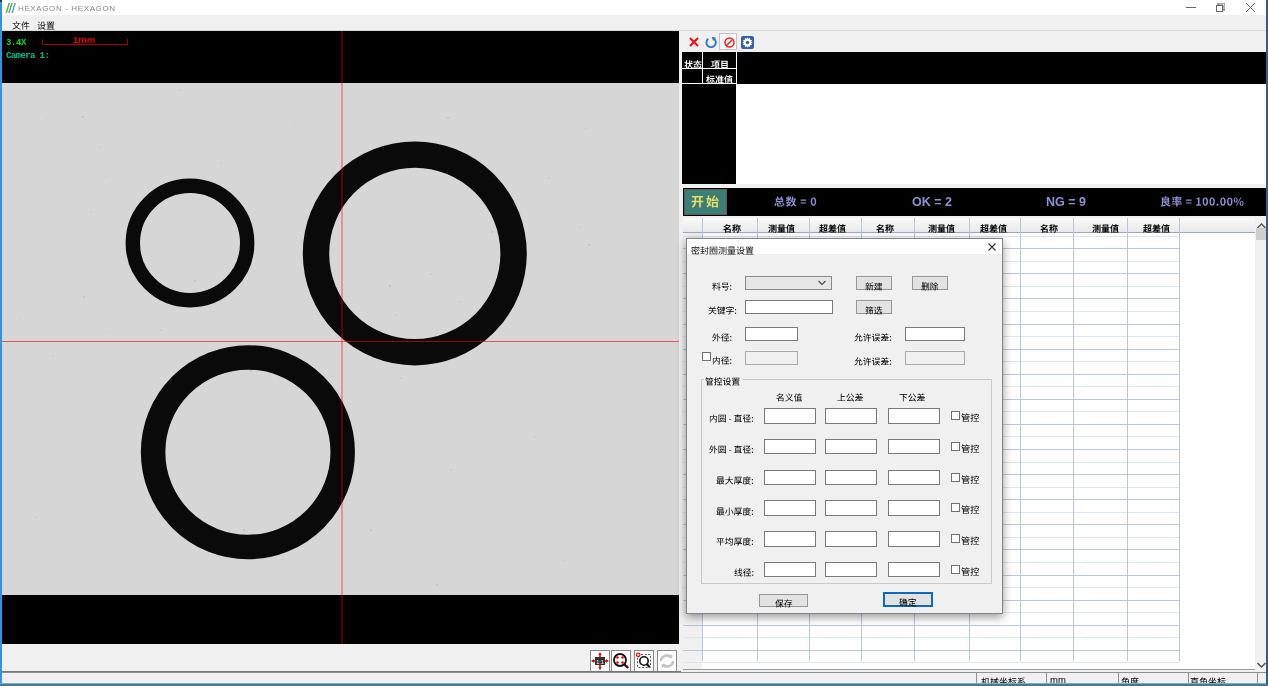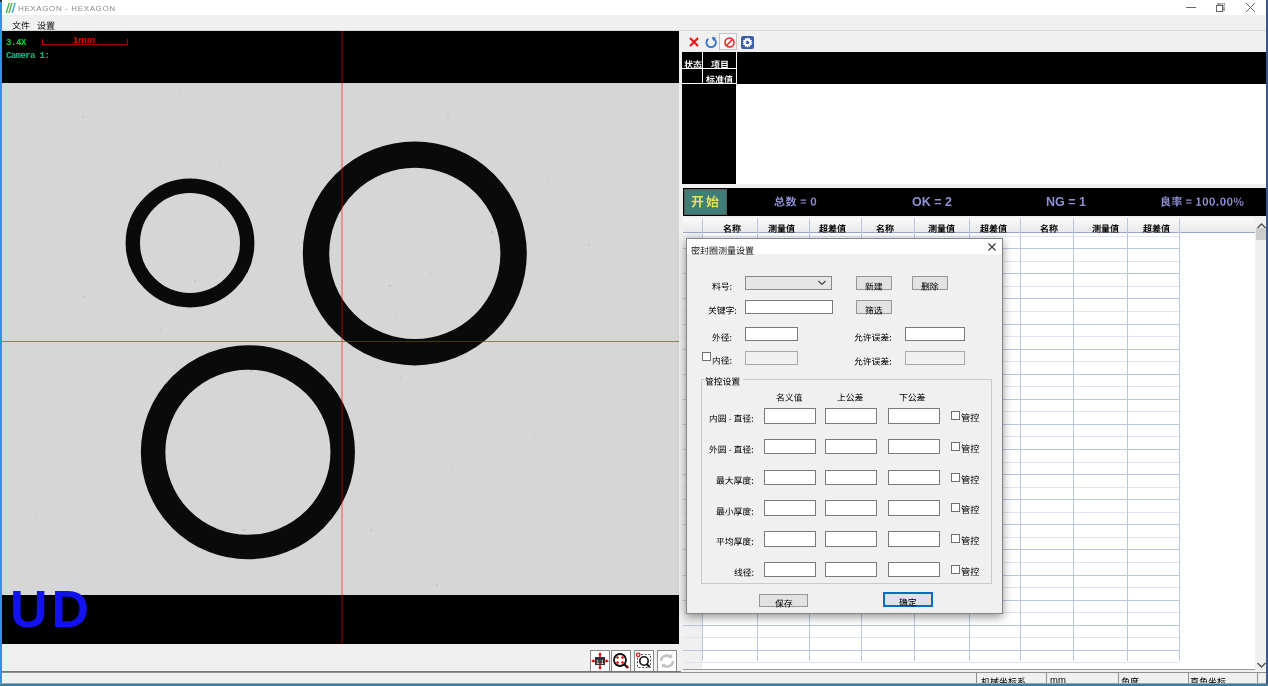--- a/index.html
+++ b/index.html
@@ -76,21 +76,20 @@
       <circle cx="245.9" cy="421.2" r="94.8" fill="none" stroke="#0a0a0a" stroke-width="24.5"></circle>
       <line x1="340" y1="0" x2="340" y2="613" stroke="rgba(255,0,0,0.62)" stroke-width="1"></line>
       <line x1="0" y1="310.5" x2="677" y2="310.5" stroke="rgba(255,0,0,0.62)" stroke-width="1"></line>
     </svg>
     <div class="abs" style="left:6px;top:38px;font-size:9px;letter-spacing:-0.4px;font-weight:bold;color:#00dd30;font-family:'Liberation Mono',monospace">3.4X</div>
     <div class="abs" style="left:6px;top:50.5px;font-size:9px;letter-spacing:-0.6px;font-weight:bold;color:#00c08a;font-family:'Liberation Mono',monospace">Camera 1:</div>
     <svg class="abs" style="left:42px;top:39px" width="86" height="7" viewBox="0 0 86 7">
       <path d="M0.5 0 V6 M85.5 0 V6 M0.5 5.5 H85.5" fill="none" stroke="#a80000" stroke-width="1"></path>
     </svg>
     <div class="abs" style="left:73px;top:34px;font-size:9.5px;font-weight:bold;color:#ee0000">1mm</div>
-    <div class="abs" style="left:10px;top:578.5px;font-size:52px;font-weight:bold;color:#1212f0;letter-spacing:4px">UD</div>
     <div class="abs" style="left:589.5px;top:650px;width:20.5px;height:22px;background:#fff;border:1px solid #8a8a8a"></div>
     <div class="abs" style="left:610.5px;top:650px;width:20.5px;height:22px;background:#fff;border:1px solid #8a8a8a"></div>
     <div class="abs" style="left:633.5px;top:650px;width:20.5px;height:22px;background:#fff;border:1px solid #8a8a8a"></div>
     <div class="abs" style="left:656.5px;top:650px;width:20.5px;height:22px;background:#fff;border:1px solid #8a8a8a"></div>
     <svg class="abs" style="left:591px;top:652px" width="18" height="18" viewBox="0 0 18 18">
       <rect x="4" y="5" width="10" height="8" fill="#333"></rect>
       <text x="9" y="11.5" font-size="5.5" fill="#fff" text-anchor="middle" font-family="Liberation Sans">1:1</text>
       <path d="M9 0 L7.3 3 L10.7 3 Z M9 18 L7.3 15 L10.7 15 Z M0 9 L3 7.3 L3 10.7 Z M18 9 L15 7.3 L15 10.7 Z" fill="#e00000"></path>
       <path d="M9 2 V5 M9 13 V16 M2 9 H4 M14 9 H16" stroke="#e00000" stroke-width="1.6"></path>
     </svg>
@@ -152,21 +151,21 @@
       </svg></div>
     <div class="abs" style="left:683px;top:188px;width:585px;height:28px;background:#000"></div>
     <div class="abs" style="left:684px;top:189px;width:43px;height:26px;background:#3e7e76;border:1px solid #5a5a5a"></div>
     <div style="position:absolute;left:690.5px;top:194.5px;"><svg width="31" height="16" viewBox="0 0 31 16">
         <path d="M8.1 2.6V5.8H5.1V5.4V2.6ZM0.6 5.8V7.3H3.4C3.2 8.8 2.5 10.3 0.6 11.5C0.9 11.8 1.5 12.3 1.8 12.7C4.1 11.2 4.8 9.3 5.1 7.3H8.1V12.6H9.8V7.3H12.4V5.8H9.8V2.6H12.1V1.1H1V2.6H3.5V5.4V5.8Z M20.8 7.1V12.6H22.2V12.1H25.4V12.6H26.9V7.1ZM22.2 10.7V8.5H25.4V10.7ZM20.6 6.4C21.1 6.2 21.8 6.1 26.1 5.8C26.3 6.1 26.4 6.4 26.5 6.6L27.8 5.9C27.4 4.9 26.5 3.4 25.6 2.2L24.4 2.8C24.8 3.3 25.1 3.9 25.4 4.4L22.3 4.6C23.1 3.5 23.8 2.2 24.3 0.8L22.7 0.4C22.2 2 21.3 3.7 20.9 4.1C20.6 4.6 20.4 4.9 20.1 5C20.3 5.4 20.5 6.1 20.6 6.4ZM17.7 4.4H18.6C18.5 5.6 18.3 6.7 18 7.7L17.2 7C17.4 6.2 17.6 5.3 17.7 4.4ZM15.6 7.5C16.2 8 16.8 8.5 17.4 9.1C16.9 10.1 16.2 10.9 15.4 11.3C15.7 11.6 16.1 12.2 16.3 12.6C17.2 12 17.9 11.2 18.5 10.2C18.9 10.6 19.2 11 19.4 11.3L20.3 10.1C20 9.7 19.6 9.2 19.2 8.7C19.7 7.3 20 5.4 20.1 3.1L19.2 3L19 3H18C18.1 2.1 18.3 1.3 18.4 0.6L16.9 0.5C16.8 1.2 16.7 2.1 16.6 3H15.5V4.4H16.3C16.1 5.6 15.9 6.7 15.6 7.5Z" fill="#e8df66"></path>
       </svg></div>
     <div style="position:absolute;left:774.0px;top:195.5px;"><svg width="44" height="14" viewBox="0 0 44 14">
         <path d="M8.2 7.3C8.8 8.1 9.4 9.2 9.6 9.9L10.7 9.2C10.5 8.5 9.9 7.5 9.2 6.8ZM2.9 6.9V9C2.9 10.2 3.3 10.6 5 10.6C5.3 10.6 6.8 10.6 7.1 10.6C8.4 10.6 8.8 10.2 8.9 8.8C8.5 8.8 8 8.6 7.7 8.4C7.6 9.2 7.5 9.4 7 9.4C6.6 9.4 5.4 9.4 5.1 9.4C4.4 9.4 4.3 9.3 4.3 9V6.9ZM1.2 7.1C1.1 8 0.8 9 0.3 9.5L1.6 10.1C2 9.4 2.4 8.3 2.5 7.3ZM3.3 3.7H7.7V5.1H3.3ZM1.8 2.5V6.3H5.4L4.6 6.9C5.3 7.4 6 8.1 6.4 8.6L7.4 7.8C7 7.3 6.4 6.7 5.7 6.3H9.2V2.5H7.7L8.6 0.9L7.3 0.3C7 1 6.6 1.8 6.3 2.5H4.2L4.8 2.2C4.7 1.6 4.2 0.9 3.7 0.3L2.6 0.9C2.9 1.4 3.3 2 3.5 2.5Z M16.2 0.5C16 0.9 15.7 1.5 15.5 1.9L16.3 2.2C16.6 1.9 17 1.4 17.3 0.9ZM15.7 7.1C15.5 7.4 15.2 7.8 14.9 8.1L14 7.6L14.3 7.1ZM12.4 8.1C12.9 8.3 13.5 8.5 14 8.8C13.4 9.2 12.6 9.5 11.8 9.6C12.1 9.9 12.3 10.3 12.4 10.6C13.4 10.4 14.3 10 15.1 9.4C15.4 9.6 15.7 9.8 15.9 10L16.7 9.1C16.5 9 16.2 8.8 15.9 8.6C16.5 8 16.9 7.2 17.2 6.2L16.4 6L16.2 6H14.9L15 5.6L13.9 5.4C13.8 5.6 13.7 5.8 13.6 6H12.2V7.1H13.1C12.8 7.4 12.6 7.8 12.4 8.1ZM12.3 0.9C12.6 1.3 12.8 1.9 12.9 2.3H12V3.3H13.7C13.1 3.9 12.4 4.3 11.8 4.6C12 4.9 12.3 5.3 12.5 5.6C13 5.3 13.6 4.8 14.1 4.3V5.3H15.3V4.1C15.8 4.4 16.2 4.8 16.4 5L17.1 4.1C16.9 4 16.3 3.6 15.8 3.3H17.4V2.3H15.3V0.3H14.1V2.3H13L13.9 1.9C13.8 1.5 13.5 0.9 13.2 0.5ZM18.3 0.4C18 2.3 17.5 4.2 16.7 5.4C16.9 5.6 17.4 6 17.6 6.2C17.8 5.9 18 5.6 18.2 5.2C18.4 6 18.7 6.8 19 7.5C18.4 8.4 17.6 9.1 16.5 9.6C16.7 9.9 17.1 10.4 17.2 10.7C18.2 10.2 19 9.5 19.6 8.7C20.1 9.5 20.7 10.1 21.5 10.6C21.7 10.2 22.1 9.8 22.4 9.5C21.5 9.1 20.9 8.4 20.3 7.5C20.9 6.4 21.2 5.1 21.4 3.6H22.1V2.4H19.2C19.3 1.8 19.4 1.2 19.5 0.5ZM20.2 3.6C20.1 4.5 19.9 5.4 19.6 6.1C19.3 5.3 19.1 4.5 19 3.6Z M26.6 4.7H32.2V3.6H26.6ZM26.6 7.6H32.2V6.4H26.6Z M39.5 9.8C41.1 9.8 42.2 8.4 42.2 5.6C42.2 2.8 41.1 1.4 39.5 1.4C37.8 1.4 36.7 2.8 36.7 5.6C36.7 8.4 37.8 9.8 39.5 9.8ZM39.5 8.6C38.8 8.6 38.2 7.9 38.2 5.6C38.2 3.3 38.8 2.6 39.5 2.6C40.2 2.6 40.7 3.3 40.7 5.6C40.7 7.9 40.2 8.6 39.5 8.6Z" fill="#8f8fd4"></path>
       </svg></div>
     <div class="abs" style="left:912px;top:194.5px;font-size:12.5px;font-weight:bold;color:#8f8fd4">OK = 2</div>
-    <div class="abs" style="left:1046px;top:194.5px;font-size:12.5px;font-weight:bold;color:#8f8fd4">NG = 1</div>
+    <div class="abs" style="left:1046px;top:194.5px;font-size:12.5px;font-weight:bold;color:#8f8fd4">NG = 9</div>
     <div style="position:absolute;left:1160.0px;top:195.5px;"><svg width="85" height="14" viewBox="0 0 85 14">
         <path d="M7.8 4.4V5.2H3.1V4.4ZM7.8 3.3H3.1V2.5H7.8ZM1.8 10.8C2.1 10.6 2.6 10.5 5.7 9.7C5.7 9.5 5.6 8.9 5.6 8.5L3.1 9.1V6.4H4.4C5.5 8.5 7.2 9.9 9.8 10.5C9.9 10.1 10.3 9.6 10.6 9.3C9.7 9.1 8.9 8.9 8.2 8.5C8.8 8.1 9.4 7.7 10 7.3L8.9 6.4C8.4 6.9 7.7 7.4 7.1 7.8C6.6 7.4 6.2 6.9 5.9 6.4H9.2V1.4H6.4C6.3 1 6.1 0.6 6 0.2L4.6 0.5C4.7 0.8 4.8 1.1 4.9 1.4H1.8V8.5C1.8 9.1 1.3 9.5 1.1 9.8C1.3 10 1.7 10.5 1.8 10.8Z M20.3 2.6C20 3 19.4 3.6 18.9 4L19.9 4.6C20.3 4.3 20.9 3.8 21.4 3.2ZM12.1 3.4C12.7 3.7 13.4 4.2 13.7 4.6L14.7 3.8C14.3 3.5 13.5 3 13 2.7ZM11.8 7.4V8.6H16.1V10.6H17.6V8.6H21.9V7.4H17.6V6.7H16.1V7.4ZM15.8 0.6 16.2 1.2H12.1V2.4H15.9C15.6 2.8 15.4 3.1 15.3 3.2C15.1 3.4 15 3.5 14.8 3.6C14.9 3.8 15.1 4.4 15.1 4.6C15.3 4.5 15.6 4.5 16.4 4.4C16 4.8 15.7 5 15.5 5.2C15.1 5.5 14.9 5.7 14.6 5.7C14.7 6 14.9 6.6 14.9 6.8C15.2 6.7 15.6 6.6 18.3 6.3C18.4 6.5 18.4 6.7 18.5 6.9L19.5 6.5C19.4 6.2 19.3 5.9 19.1 5.6C19.7 6 20.5 6.5 20.8 6.9L21.8 6.1C21.3 5.7 20.3 5 19.6 4.7L18.9 5.3C18.7 5 18.5 4.7 18.3 4.5L17.4 4.9C17.5 5 17.6 5.2 17.8 5.4L16.6 5.5C17.5 4.8 18.4 3.9 19.1 3.1L18.1 2.5C17.9 2.8 17.7 3.1 17.4 3.4L16.4 3.4C16.7 3.1 16.9 2.8 17.2 2.4H21.7V1.2H17.8C17.6 0.9 17.4 0.6 17.2 0.3ZM11.8 5.8 12.4 6.8C13.1 6.5 13.9 6.1 14.6 5.7L14.8 5.6L14.5 4.7C13.5 5.1 12.5 5.5 11.8 5.8Z M26 4.7H31.6V3.6H26ZM26 7.6H31.6V6.4H26Z M36.1 9.7H41V8.4H39.5V1.5H38.3C37.8 1.9 37.2 2.1 36.4 2.2V3.2H37.9V8.4H36.1Z M45.3 9.8C47 9.8 48.1 8.4 48.1 5.6C48.1 2.8 47 1.4 45.3 1.4C43.7 1.4 42.6 2.8 42.6 5.6C42.6 8.4 43.7 9.8 45.3 9.8ZM45.3 8.6C44.6 8.6 44.1 7.9 44.1 5.6C44.1 3.3 44.6 2.6 45.3 2.6C46 2.6 46.5 3.3 46.5 5.6C46.5 7.9 46 8.6 45.3 8.6Z M52.2 9.8C53.8 9.8 54.9 8.4 54.9 5.6C54.9 2.8 53.8 1.4 52.2 1.4C50.5 1.4 49.4 2.8 49.4 5.6C49.4 8.4 50.5 9.8 52.2 9.8ZM52.2 8.6C51.5 8.6 50.9 7.9 50.9 5.6C50.9 3.3 51.5 2.6 52.2 2.6C52.9 2.6 53.4 3.3 53.4 5.6C53.4 7.9 52.9 8.6 52.2 8.6Z M57.5 9.8C58.1 9.8 58.5 9.4 58.5 8.8C58.5 8.2 58.1 7.7 57.5 7.7C57 7.7 56.5 8.2 56.5 8.8C56.5 9.4 57 9.8 57.5 9.8Z M62.9 9.8C64.6 9.8 65.7 8.4 65.7 5.6C65.7 2.8 64.6 1.4 62.9 1.4C61.3 1.4 60.2 2.8 60.2 5.6C60.2 8.4 61.3 9.8 62.9 9.8ZM62.9 8.6C62.2 8.6 61.7 7.9 61.7 5.6C61.7 3.3 62.2 2.6 62.9 2.6C63.6 2.6 64.1 3.3 64.1 5.6C64.1 7.9 63.6 8.6 62.9 8.6Z M69.8 9.8C71.4 9.8 72.5 8.4 72.5 5.6C72.5 2.8 71.4 1.4 69.8 1.4C68.1 1.4 67 2.8 67 5.6C67 8.4 68.1 9.8 69.8 9.8ZM69.8 8.6C69.1 8.6 68.5 7.9 68.5 5.6C68.5 3.3 69.1 2.6 69.8 2.6C70.5 2.6 71 3.3 71 5.6C71 7.9 70.5 8.6 69.8 8.6Z M75.7 6.5C76.9 6.5 77.7 5.6 77.7 3.9C77.7 2.3 76.9 1.4 75.7 1.4C74.5 1.4 73.7 2.3 73.7 3.9C73.7 5.6 74.5 6.5 75.7 6.5ZM75.7 5.6C75.2 5.6 74.8 5.1 74.8 3.9C74.8 2.8 75.2 2.3 75.7 2.3C76.2 2.3 76.5 2.8 76.5 3.9C76.5 5.1 76.2 5.6 75.7 5.6ZM76 9.8H76.9L81.3 1.4H80.4ZM81.6 9.8C82.8 9.8 83.6 8.9 83.6 7.2C83.6 5.6 82.8 4.7 81.6 4.7C80.5 4.7 79.6 5.6 79.6 7.2C79.6 8.9 80.5 9.8 81.6 9.8ZM81.6 8.9C81.1 8.9 80.8 8.4 80.8 7.2C80.8 6 81.1 5.6 81.6 5.6C82.1 5.6 82.5 6 82.5 7.2C82.5 8.4 82.1 8.9 81.6 8.9Z" fill="#8f8fd4"></path>
       </svg></div>
     <div class="abs" style="left:683px;top:218px;width:572px;height:15px;background:linear-gradient(#fafafa,#e9e9e9);border-bottom:1px solid #9aa7c8"></div>
     <div class="abs" style="left:683px;top:233px;width:572px;height:436px;background:#fff"></div>
     <div class="abs" style="left:683px;top:233px;width:19px;height:436px;background:#f0f0f0"></div>
     <div class="abs" style="left:683px;top:235.6px;width:496px;height:1px;background:#dde4f2"></div>
     <div class="abs" style="left:683px;top:248.2px;width:496px;height:1px;background:#b9c6e0"></div>
     <div class="abs" style="left:683px;top:260.7px;width:496px;height:1px;background:#dde4f2"></div>
     <div class="abs" style="left:683px;top:273.2px;width:496px;height:1px;background:#b9c6e0"></div>

